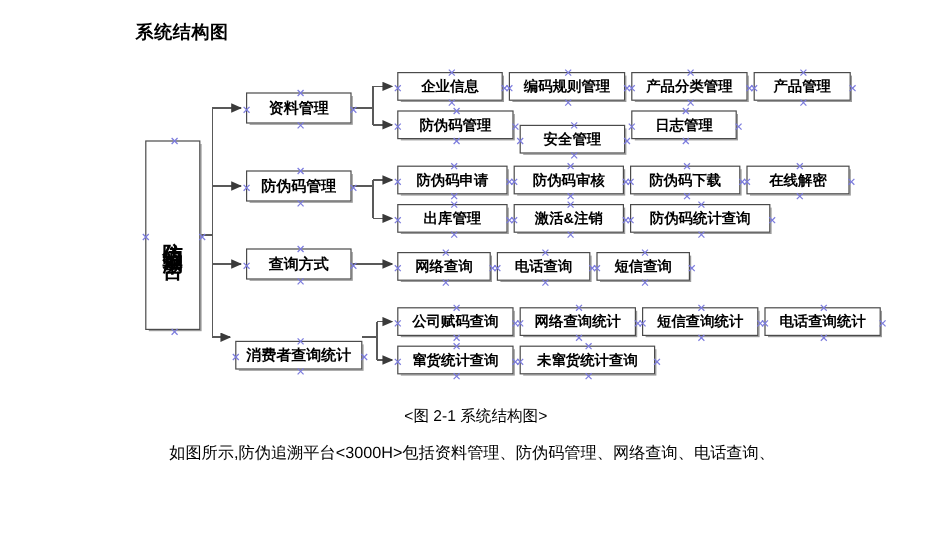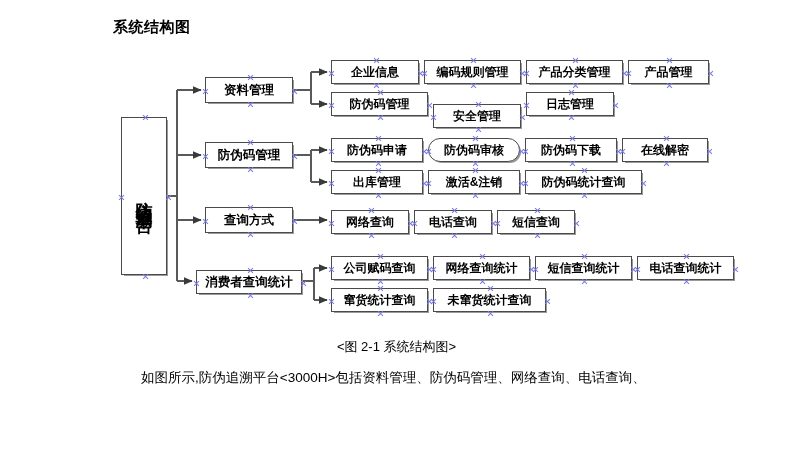--- a/index.html
+++ b/index.html
@@ -112,21 +112,21 @@
         <span class="hnd" style="left: -4px; top: 9.5px;"></span>
         <span class="hnd" style="left: 85px; top: 9.5px;"></span>
       </div>
       <div class="node lvl2" style="left: 205px; top: 207px; width: 88px; height: 26px;">
         <span>查询方式</span>
         <span class="hnd" style="left: 40.5px; top: -4px;"></span>
         <span class="hnd" style="left: 40.5px; top: 23px;"></span>
         <span class="hnd" style="left: -4px; top: 9.5px;"></span>
         <span class="hnd" style="left: 85px; top: 9.5px;"></span>
       </div>
-      <div class="node lvl2" style="left: 196px; top: 270px; width: 106px; height: 24px;">
+      <div class="node lvl2" style="left: 196px; top: 284px; width: 106px; height: 24px;">
         <span>消费者查询统计</span>
         <span class="hnd" style="left: 49.5px; top: -4px;"></span>
         <span class="hnd" style="left: 49.5px; top: 21px;"></span>
         <span class="hnd" style="left: -4px; top: 8.5px;"></span>
         <span class="hnd" style="left: 103px; top: 8.5px;"></span>
       </div>
       <div class="node lvl3" style="left: 331px; top: 60px; width: 88px; height: 24px;">
         <span>企业信息</span>
         <span class="hnd" style="left: 40.5px; top: -4px;"></span>
         <span class="hnd" style="left: 40.5px; top: 21px;"></span>
@@ -175,21 +175,21 @@
         <span class="hnd" style="left: -4px; top: 8.5px;"></span>
         <span class="hnd" style="left: 85px; top: 8.5px;"></span>
       </div>
       <div class="node lvl3" style="left: 331px; top: 138px; width: 92px; height: 24px;">
         <span>防伪码申请</span>
         <span class="hnd" style="left: 42.5px; top: -4px;"></span>
         <span class="hnd" style="left: 42.5px; top: 21px;"></span>
         <span class="hnd" style="left: -4px; top: 8.5px;"></span>
         <span class="hnd" style="left: 89px; top: 8.5px;"></span>
       </div>
-      <div class="node lvl3" style="left: 428px; top: 138px; width: 92px; height: 24px; border-radius: 12px;">
+      <div class="node lvl3" style="left: 428px; top: 138px; width: 92px; height: 24px;">
         <span>防伪码审核</span>
         <span class="hnd" style="left: 42.5px; top: -4px;"></span>
         <span class="hnd" style="left: 42.5px; top: 21px;"></span>
         <span class="hnd" style="left: -4px; top: 8.5px;"></span>
         <span class="hnd" style="left: 89px; top: 8.5px;"></span>
       </div>
       <div class="node lvl3" style="left: 525px; top: 138px; width: 92px; height: 24px;">
         <span>防伪码下载</span>
         <span class="hnd" style="left: 42.5px; top: -4px;"></span>
         <span class="hnd" style="left: 42.5px; top: 21px;"></span>

